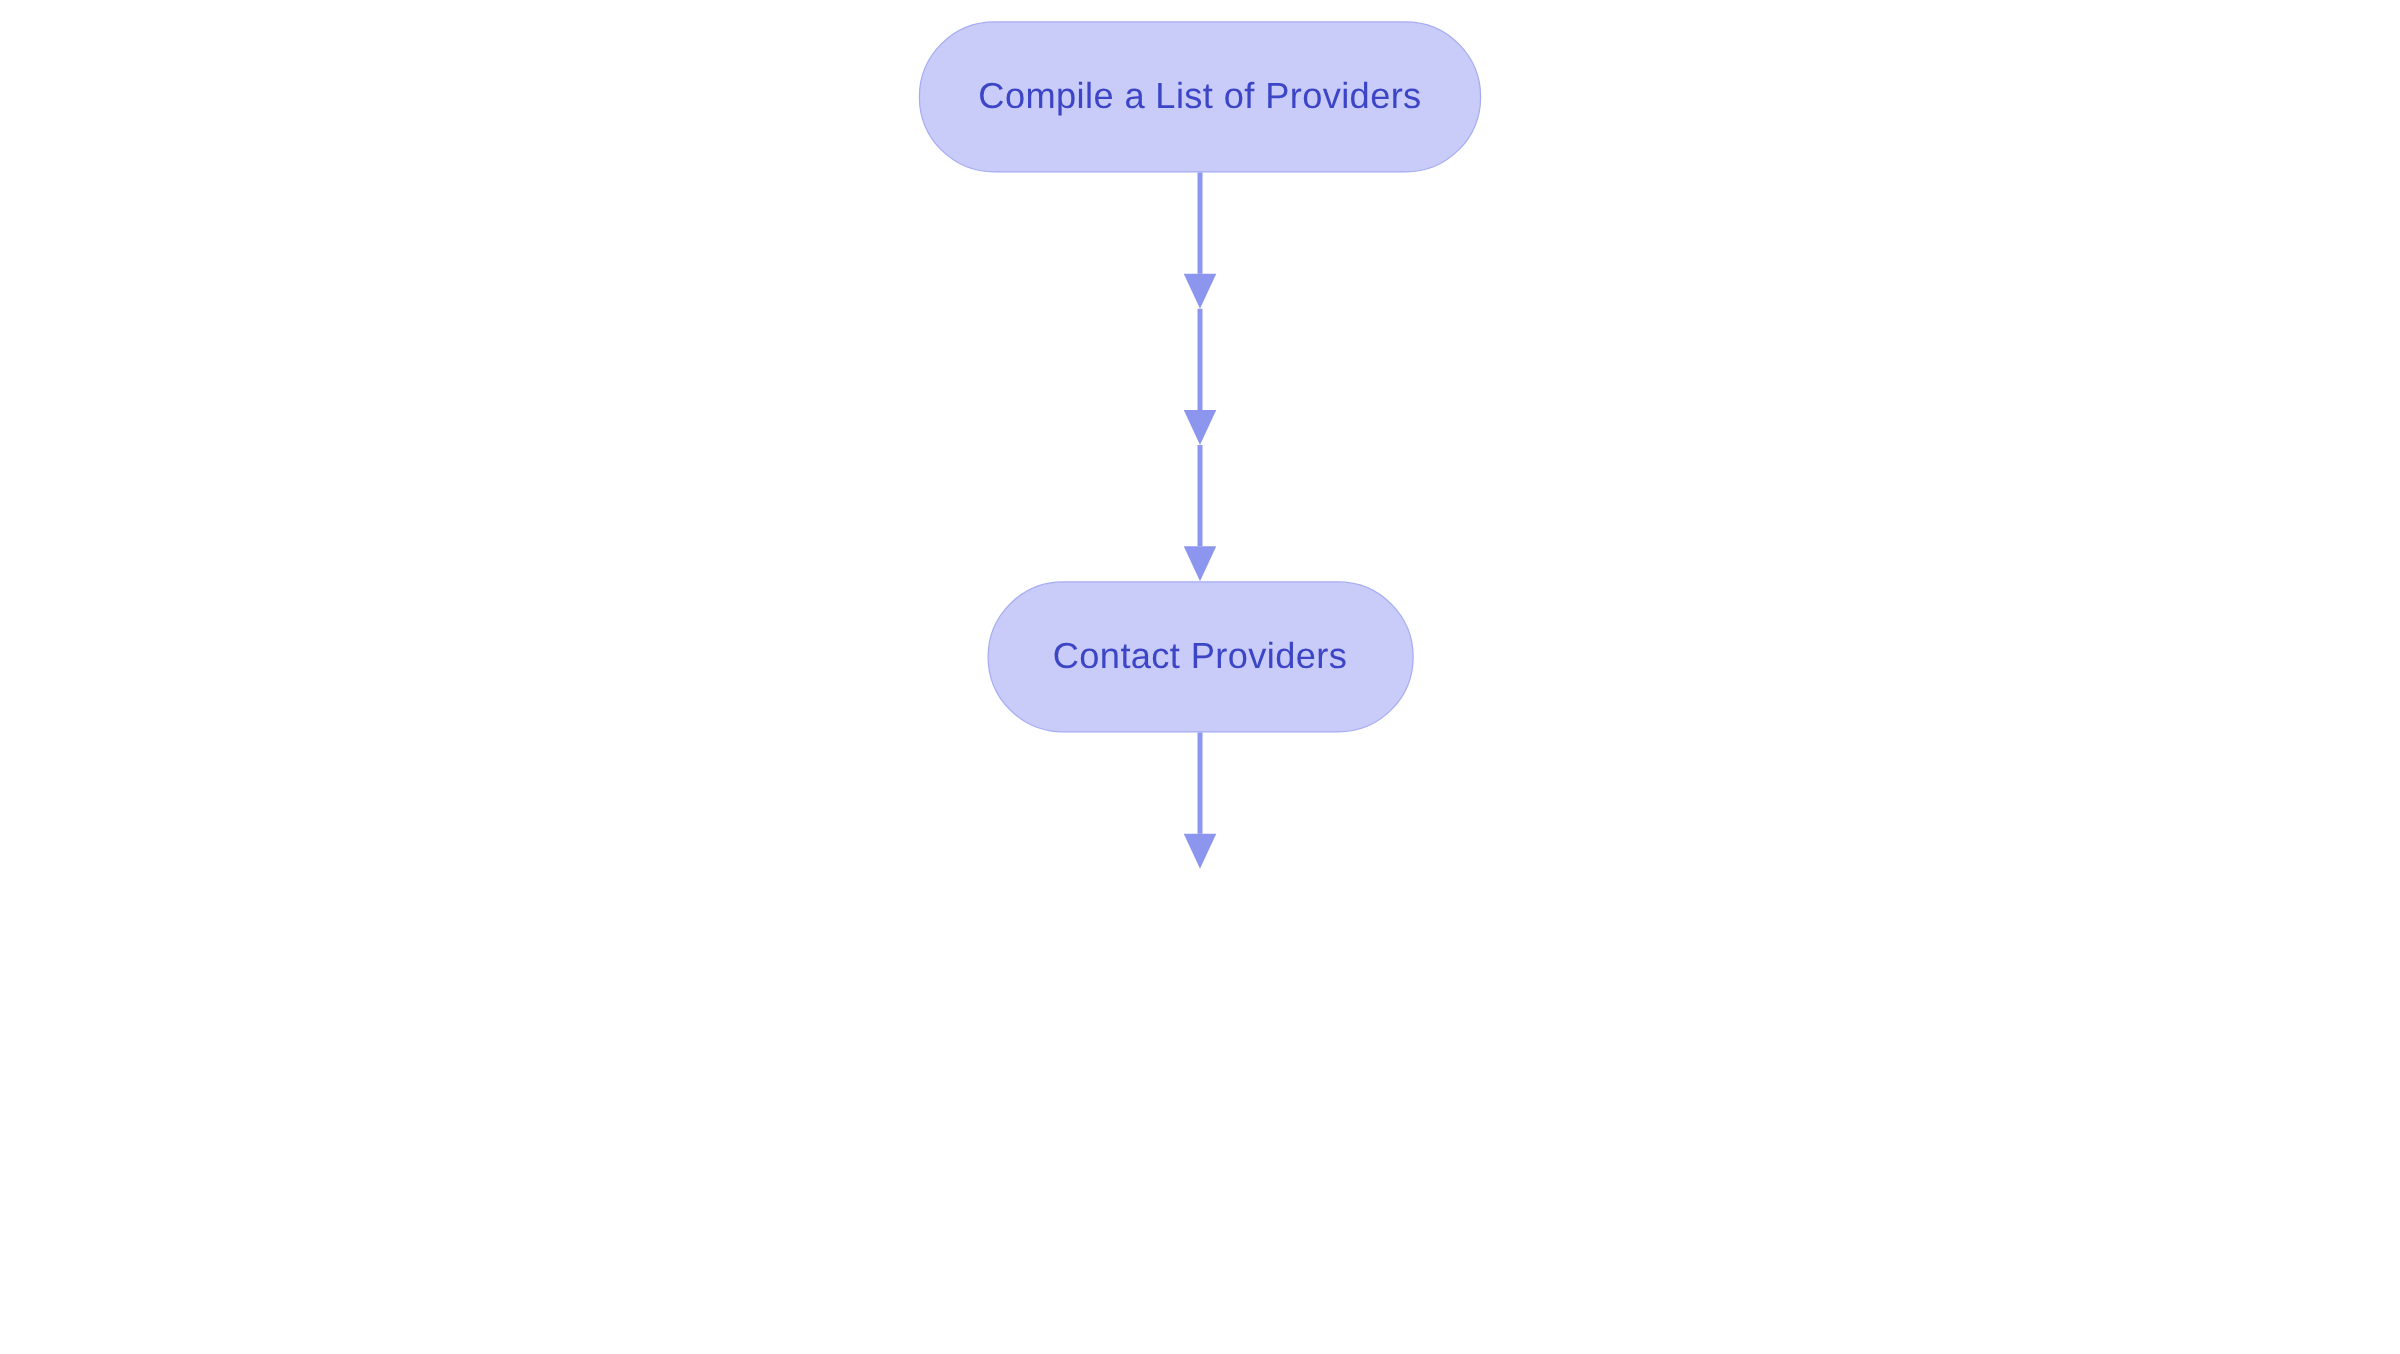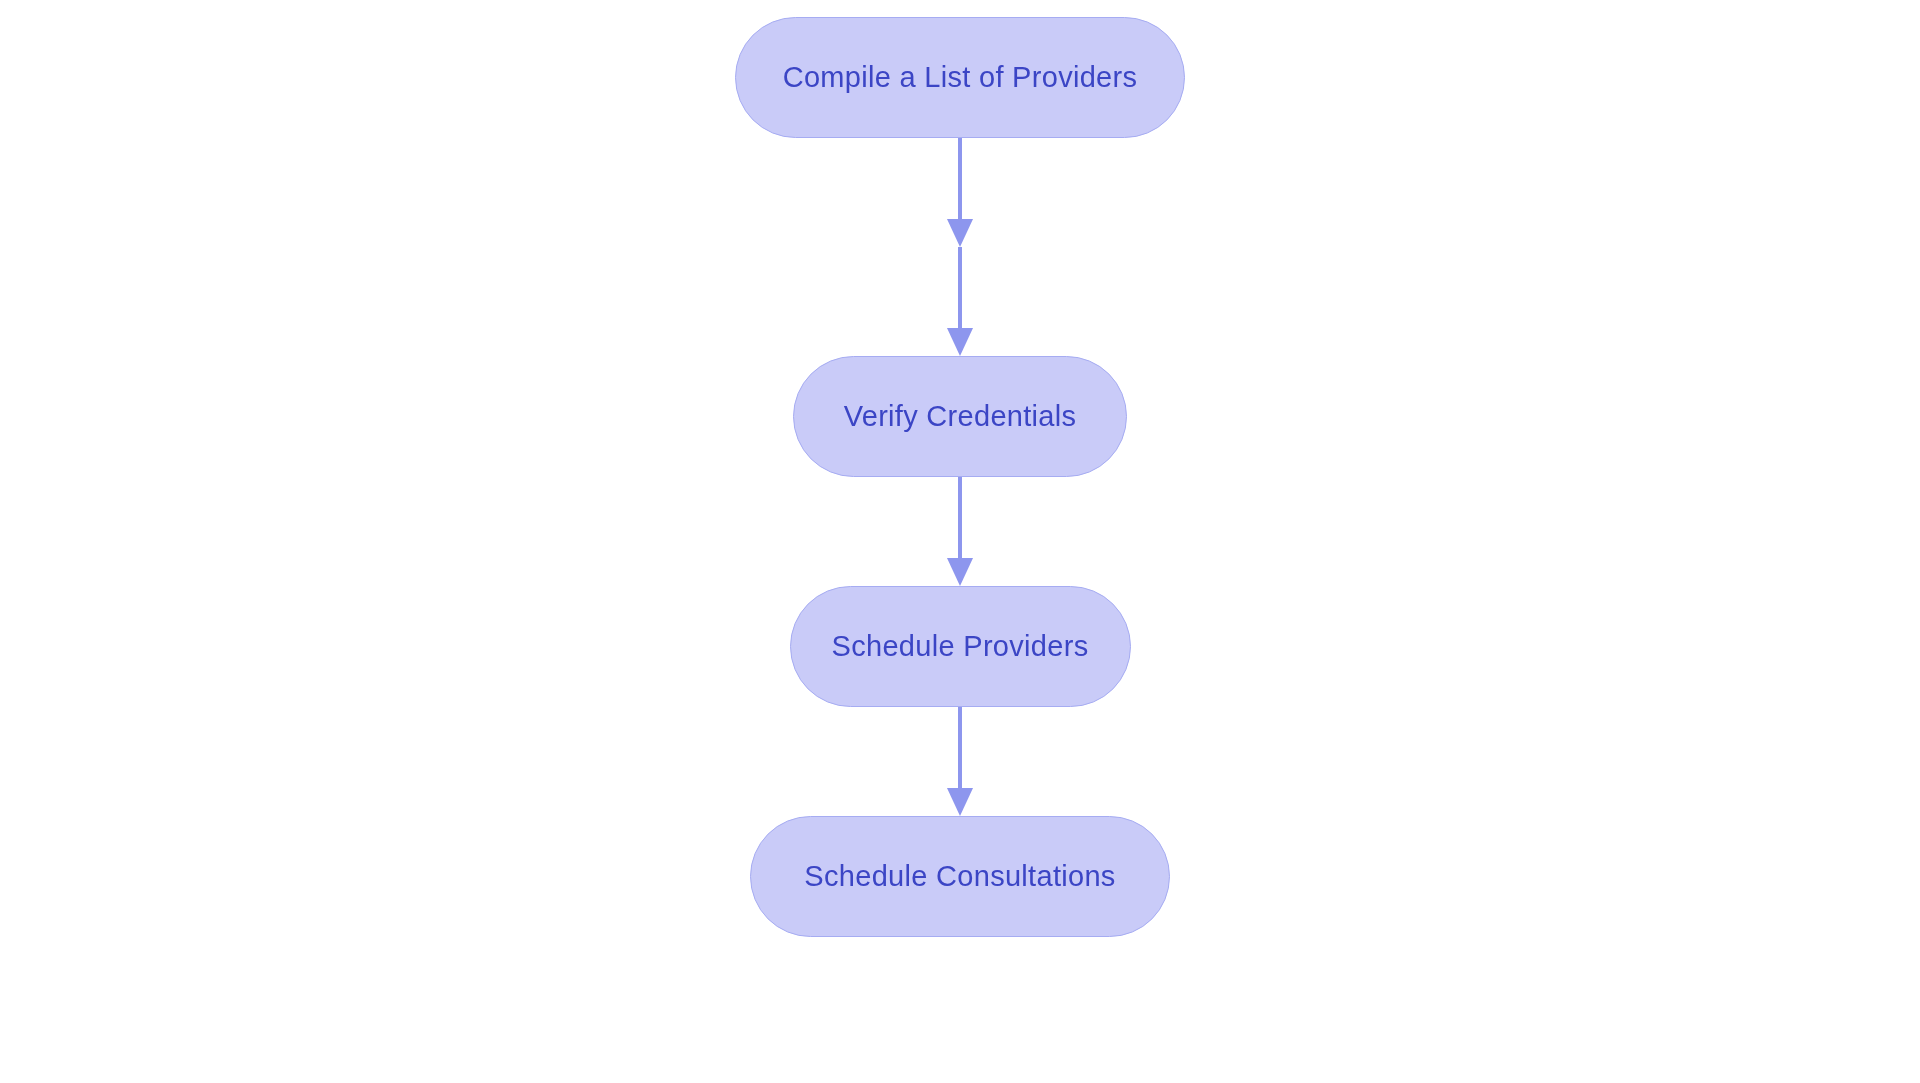--- a/index.html
+++ b/index.html
@@ -81,36 +81,30 @@
       <div class="arrow-line"></div>
       <div class="arrow-head"></div>
     </div>
 
 
     <div class="arrow">
       <div class="arrow-line"></div>
       <div class="arrow-head"></div>
     </div>
 
-    <div class="node node-w3">
-      <span class="node-label">Verify Credentials</span>
+
+    <div class="arrow">
+      <div class="arrow-line"></div>
+      <div class="arrow-head"></div>
+    </div>
+
+    <div class="node node-w4">
+      <span class="node-label">Contact Providers</span>
     </div>
 
     <div class="arrow">
       <div class="arrow-line"></div>
       <div class="arrow-head"></div>
     </div>
 
-    <div class="node node-w4">
-      <span class="node-label">Schedule Providers</span>
-    </div>
-
-    <div class="arrow">
-      <div class="arrow-line"></div>
-      <div class="arrow-head"></div>
-    </div>
-
-    <div class="node node-w5">
-      <span class="node-label">Schedule Consultations</span>
-    </div>
 
   </div>
 </div>
 
 </body></html>

